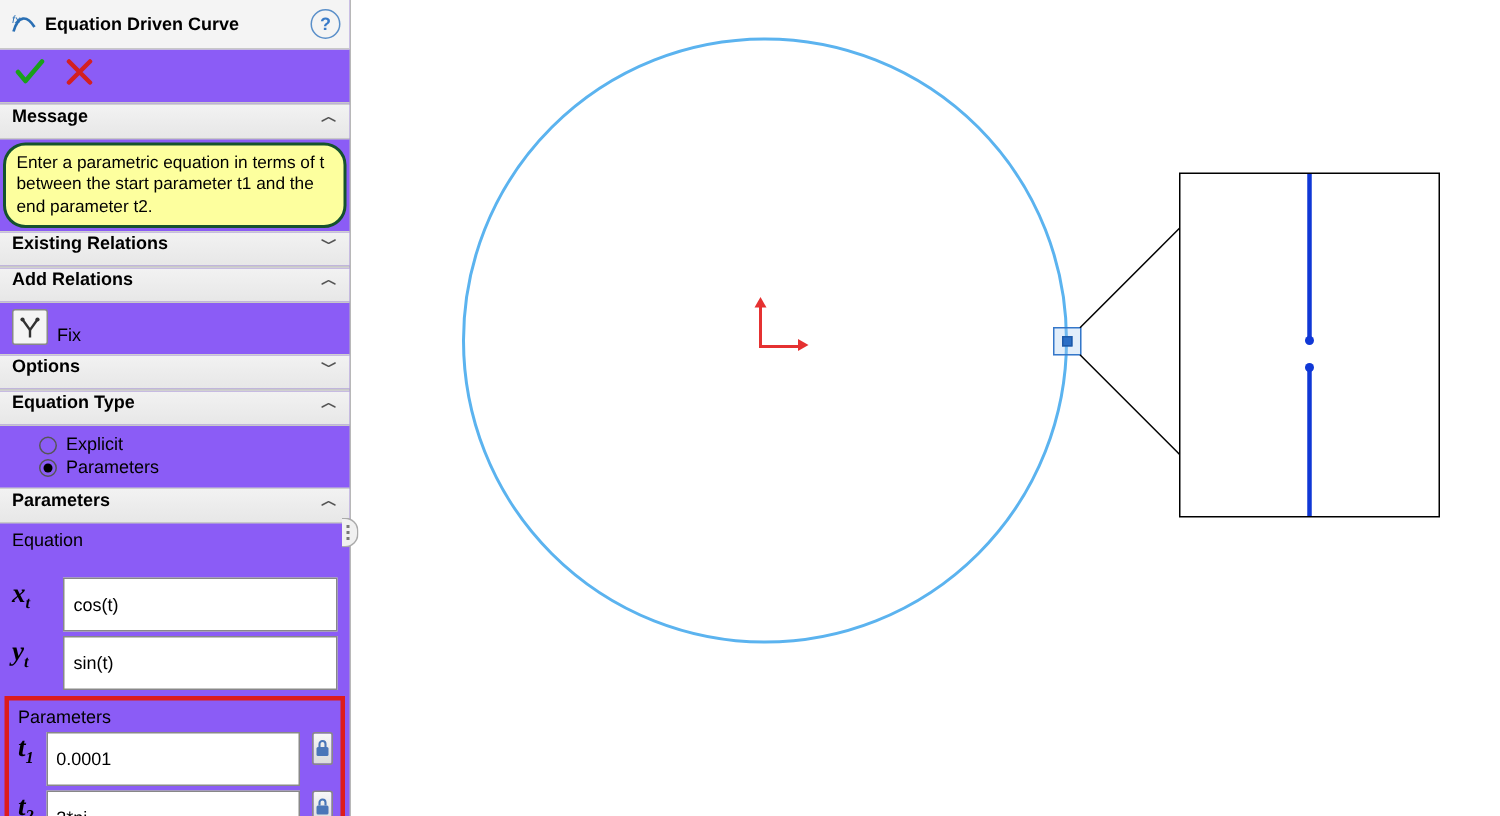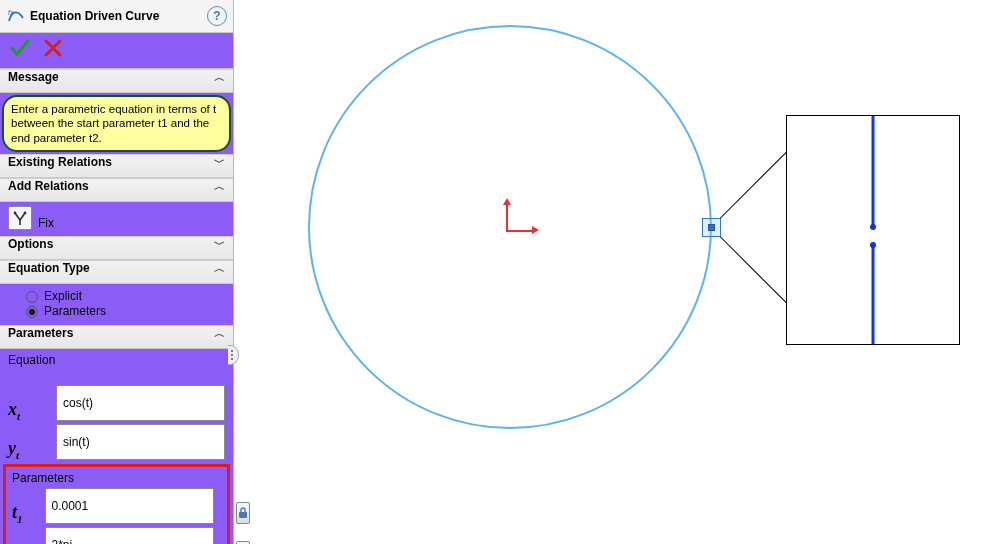--- a/index.html
+++ b/index.html
@@ -14,21 +14,21 @@
   .msg-box{margin:2px;padding:5px 7px;border:2px solid #14532d;border-radius:15px;background:#fdff9e;font-size:11.5px;line-height:1.25}
   .sec-body{padding:4px 8px 6px 8px}
   .fix-row{display:flex;align-items:flex-end;gap:6px}
   .fix-btn{width:22px;height:22px;border:1px solid #888;border-radius:2px;background:#f5f5f5;display:flex;align-items:center;justify-content:center}
   .radio-row{display:flex;align-items:flex-end;gap:6px;margin:1px 0 1px 18px}
   .radio{width:12px;height:12px;border:1px solid #555;border-radius:50%;box-sizing:border-box;display:flex;align-items:center;justify-content:center}
   .radio.sel::after{content:"";width:6px;height:6px;border-radius:50%;background:#000}
   .varlbl{width:26px;font-family:"Times New Roman",serif;font-style:italic;font-size:18px;font-weight:bold}
   .varlbl sub{font-size:11px;font-style:italic}
   .eq-input{flex:1;height:36px;border:1px solid #888;padding:0 6px;font:12px Arial;box-sizing:border-box}
-  .row{display:flex;align-items:flex-end;gap:22px;margin:3px 0}
+  .row{display:flex;align-items:flex-start;gap:8px;margin:3px 0}
   .lock-btn{width:20px;height:20px;border:1px solid #888;border-radius:2px;background:linear-gradient(#f8f8f8,#dcdcdc);display:flex;align-items:center;justify-content:center}
   .params-box{border:3px solid #dd1c1c;margin:4px 3px 3px 3px;padding:4px 6px 6px 6px}
   .bumper{position:absolute;right:-6px;top:345px;width:10px;height:18px;border:1px solid #aaa;border-left:none;border-radius:0 9px 9px 0;background:#f0f0f0}
   .bumper::after{content:"";position:absolute;left:3px;top:8px;width:2px;height:2px;background:#777;box-shadow:0 -4px #777,0 4px #777}
   
   .canvas{position:absolute;left:234px;top:0;width:766px;height:544px}
   .circle{position:absolute;left:74px;top:25px;width:400px;height:400px;border:2px solid #5bb3ef;border-radius:50%}
   
   .origin{position:absolute;left:270px;top:204px}
   .ax{position:absolute;background:#e53131}

